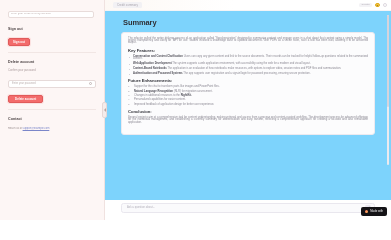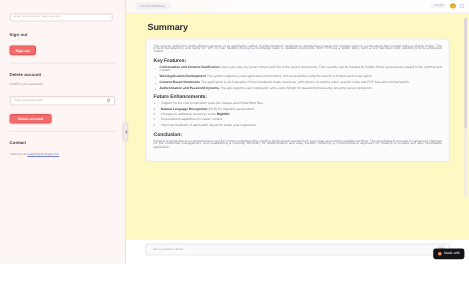--- a/index.html
+++ b/index.html
@@ -78,21 +78,21 @@
     display: flex; align-items: center; justify-content: center;
     cursor: pointer; z-index: 5;
   }
   .collapse-handle i {
     display: block; width: 0; height: 0;
     border-top: 2px solid transparent; border-bottom: 2px solid transparent;
     border-right: 2px solid #b5a5a3;
   }
 
   
-  .main { flex: 1; height: 220px; position: relative; background: #fef9c3;
+  .main { flex: 1; height: 220px; position: relative; background: #7dd3fc;
           display: flex; flex-direction: column; }
   .topbar {
     height: 11px; flex: 0 0 11px;
     border-bottom: 1px solid #f4f4f6;
     background: linear-gradient(to right,#fdf8f4 0%, #ffffff 45%, #ffffff 100%);
     display: flex; align-items: center; justify-content: space-between;
     padding: 0 4px 0 8px;
   }
   .topbar-title {
     font-size: 2.8px; color: #a9a4ad; letter-spacing: .08px;

